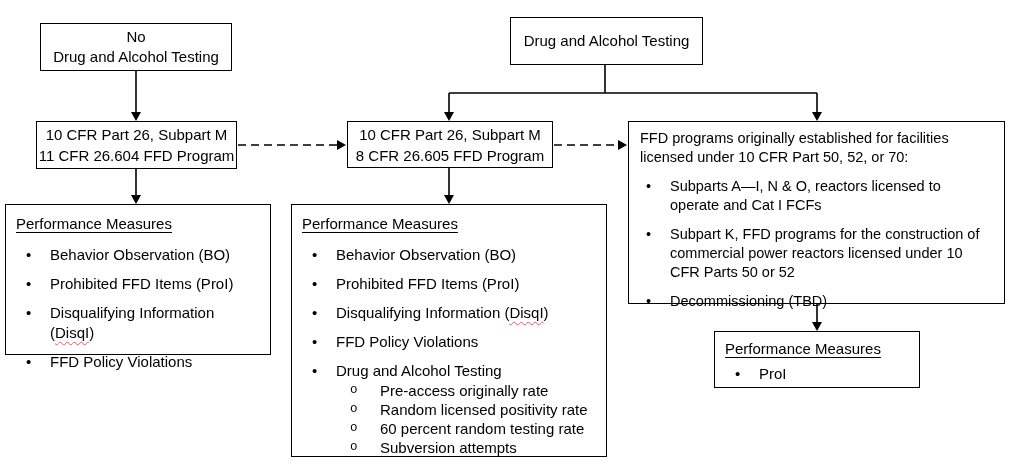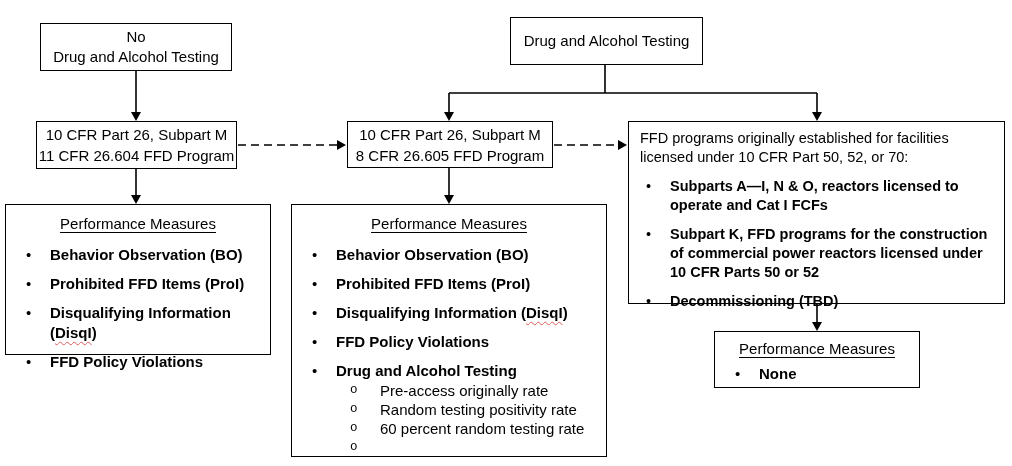--- a/index.html
+++ b/index.html
@@ -59,39 +59,39 @@
   .b-no-testing { left:40px;  top:23px;  width:192px; height:48px; }
   .b-testing    { left:510px; top:17px;  width:193px; height:48px; }
   .b-604        { left:36px;  top:121px; width:201px; height:48px; line-height:21px; }
   .b-605        { left:347px; top:121px; width:206px; height:47px; line-height:21px; }
   .b-legacy     { left:628px; top:121px; width:377px; height:183px; padding:7px 11px; font-size:14.5px; line-height:19px; }
   .b-pm-left    { left:5px;   top:204px; width:266px; height:151px; padding:6px 10px; }
   .b-pm-middle  { left:291px; top:204px; width:316px; height:253px; padding:6px 10px; }
   .b-pm-none    { left:714px; top:331px; width:206px; height:57px;  padding:5px 10px; }
   .pm-title{
     display:block;
-    text-align:center;
+    text-align:left;
     text-decoration:underline;
     text-underline-offset:3px;
     margin:3px 0 11px 0;
   }
   .b-pm-none .pm-title{ margin:2px 0 5px 0; }
   .li{
     display:flex;
     align-items:flex-start;
     margin:0 0 9px 10px;
   }
   .b-legacy .li{ margin:0 0 10px 6px; }
   .b-pm-middle .li.tight{ margin-bottom:0; }
   .li .mk{
     width:24px;
     flex:0 0 24px;
     text-align:left;
   }
-  .li .tx{ flex:1;font-weight:bold; }
+  .li .tx{ flex:1; }
   .sub-li{
     display:flex;
     align-items:flex-start;
     margin-left:48px;
     line-height:19px;
   }
   .sub-li .mk{
     width:30px;
     flex:0 0 30px;
     font-family:"Liberation Mono", monospace;
@@ -214,32 +214,33 @@
     <div class="li tight">
       <span class="mk">•</span>
       <span class="tx">Drug and Alcohol Testing</span>
     </div>
     <div class="sub-li">
       <span class="mk">o</span>
       <span class="tx">Pre-access originally rate</span>
     </div>
     <div class="sub-li">
       <span class="mk">o</span>
-      <span class="tx">Random testing positivity rate</span>
+      <span class="tx">Random licensed positivity rate</span>
     </div>
     <div class="sub-li">
       <span class="mk">o</span>
       <span class="tx">60 percent random testing rate</span>
     </div>
     <div class="sub-li">
       <span class="mk">o</span>
+      <span class="tx">Subversion attempts</span>
     </div>
   </div>
 
   <div class="box b-pm-none">
     <span class="pm-title">Performance Measures</span>
     <div class="li">
       <span class="mk">•</span>
-      <span class="tx">None</span>
+      <span class="tx">ProI</span>
     </div>
   </div>
 
 </div>
 
 </body></html>

